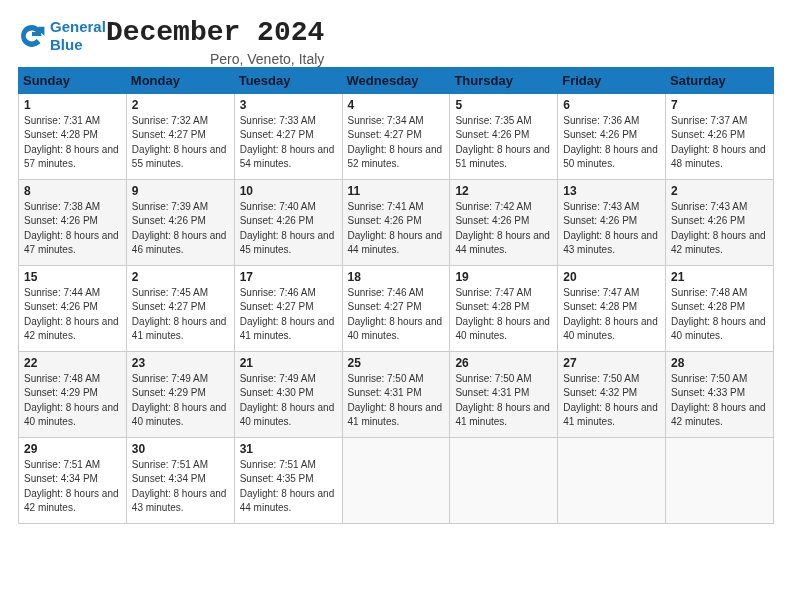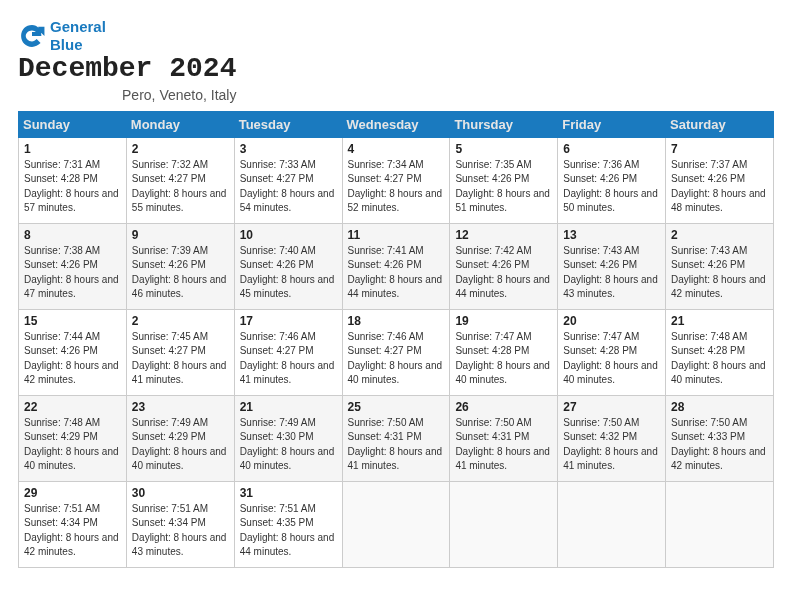--- a/index.html
+++ b/index.html
@@ -12,23 +12,21 @@
     }
     .page {
       width: 792px;
       height: 612px;
       padding: 18px 18px 10px 18px;
       background: #fff;
     }
     .header {
       display: flex;
       align-items: flex-start;
-      justify-content: space-between;
-      margin-bottom: 8px;
-      flex-direction: column;
+      justify-content: flex-start;
     }
     .logo {
       display: flex;
       align-items: center;
       gap: 4px;
     }
     .logo-text {
       font-size: 15px;
       font-weight: bold;
       color: #333;
@@ -56,21 +54,21 @@
       color: #555;
       margin-top: 2px;
     }
     .calendar {
       width: 100%;
       border-collapse: collapse;
       font-size: 11px;
     }
     .calendar thead tr th {
       background: #1a7abf;
-      color: #e5e5e5;
+      color: #0f172a;
       padding: 5px 4px;
       text-align: left;
       font-size: 13px;
       font-weight: bold;
       border: 1px solid #1a7abf;
     }
     .calendar tbody tr td {
       border: 1px solid #ccc;
       vertical-align: top;
       padding: 4px 5px;

